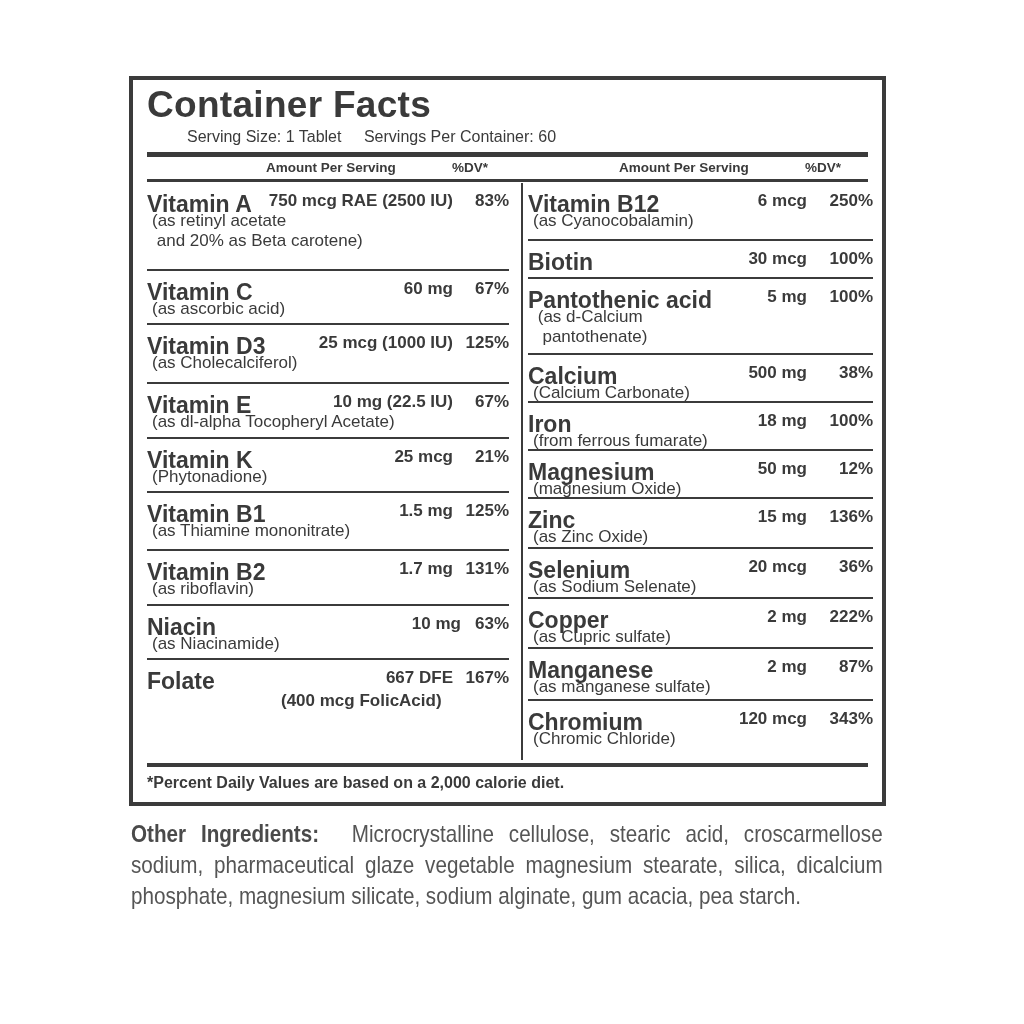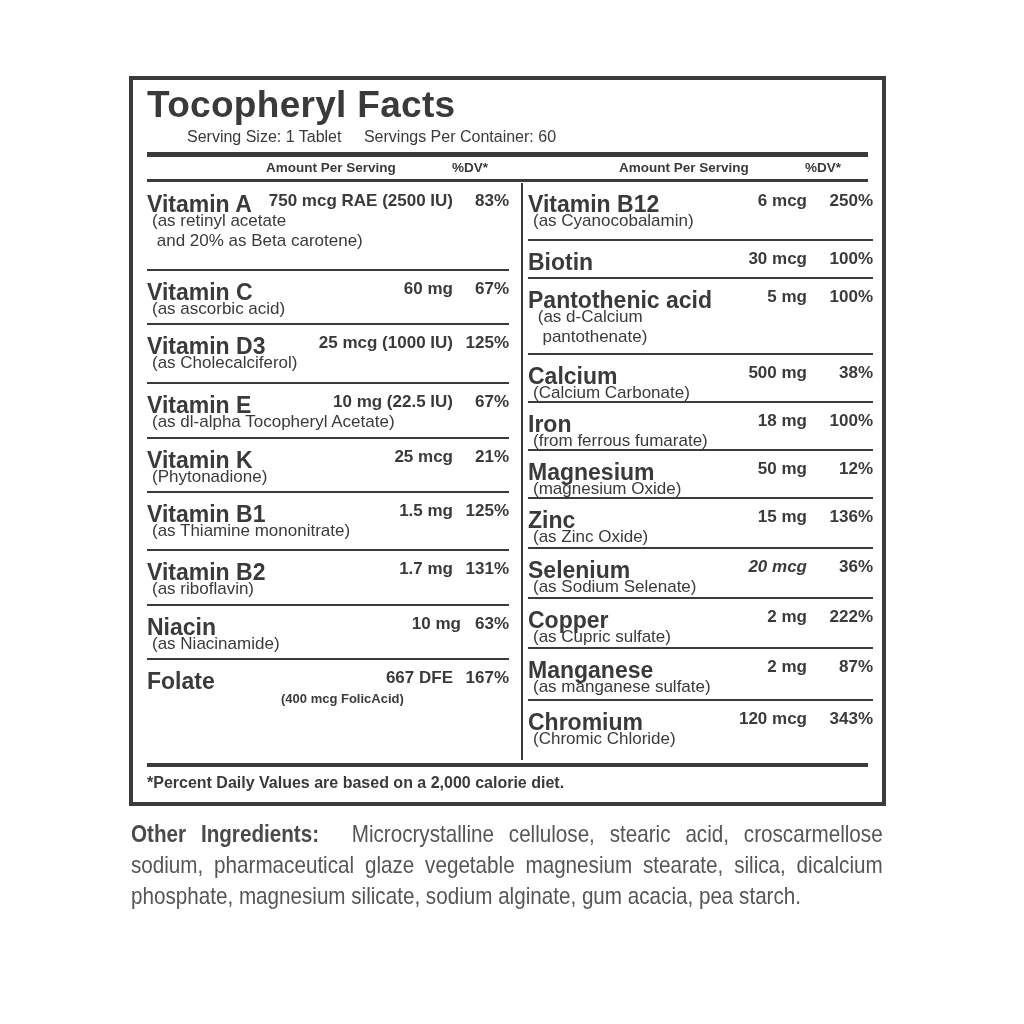--- a/index.html
+++ b/index.html
@@ -17,33 +17,33 @@
   .col { position:absolute; top:103px; }
   .col.left { left:14px; width:362px; }
   .col.right { left:395px; width:345px; }
   .vdiv { position:absolute; left:388px; top:103px; width:2px; height:577px; background:#3b3b3b; }
   .row { position:relative; border-bottom:2px solid #3b3b3b; box-sizing:border-box; }
   .row.last { border-bottom:none; }
   .rname { position:absolute; left:0; top:8px; font-size:23px; font-weight:bold; }
   .ramt { position:absolute; top:8px; font-size:17px; font-weight:bold; text-align:right; }
   .rdv { position:absolute; right:0; top:8px; font-size:17px; font-weight:bold; text-align:right; }
   .rsrc { position:absolute; left:5px; top:28px; font-size:17px; line-height:20px; white-space:pre; }
-  .rsub { position:absolute; font-size:13px; font-weight:bold; }
+  .rsub { position:absolute; font-size:17px; font-weight:bold; }
   .footbar { position:absolute; left:14px; right:14px; top:683px; height:4px; background:#3b3b3b; }
   .footnote { position:absolute; left:14px; top:694px; font-size:16px; font-weight:bold; color:#3a3a3a; }
   .other { position:absolute; left:131px; top:818px; width:752px; font-size:24px; line-height:31px;
            color:#555; text-align:justify; font-family:"Liberation Sans Narrow","Liberation Sans", sans-serif;
            transform:scaleX(0.86); transform-origin:left top; width:874px; }
   .other b { color:#4a4a4a; margin-right:38px; }
 </style>
 </head>
 <body>
 
 <div class="panel">
-  <div class="title">Tocopheryl Facts</div>
+  <div class="title">Container Facts</div>
   <div class="serving">
     <span>Serving Size: 1 Tablet</span>
     <span>Servings Per Container: 60</span>
   </div>
   <div class="thickbar"></div>
 
   <div class="colhead" style="left:133px">Amount Per Serving</div>
   <div class="colhead" style="left:319px">%DV*</div>
   <div class="colhead" style="left:486px">Amount Per Serving</div>
   <div class="colhead" style="left:672px">%DV*</div>
@@ -145,21 +145,21 @@
         <div class="rsrc">(magnesium Oxide)</div>
       </div>
       <div class="row" style="height: 50px;">
         <div class="rname">Zinc</div>
         <div class="ramt" style="right: 66px;">15 mg</div>
         <div class="rdv">136%</div>
         <div class="rsrc">(as Zinc Oxide)</div>
       </div>
       <div class="row" style="height: 50px;">
         <div class="rname">Selenium</div>
-        <div class="ramt" style="right: 66px; font-style: italic;">20 mcg</div>
+        <div class="ramt" style="right: 66px;">20 mcg</div>
         <div class="rdv">36%</div>
         <div class="rsrc">(as Sodium Selenate)</div>
       </div>
       <div class="row" style="height: 50px;">
         <div class="rname">Copper</div>
         <div class="ramt" style="right: 66px;">2 mg</div>
         <div class="rdv">222%</div>
         <div class="rsrc">(as Cupric sulfate)</div>
       </div>
       <div class="row" style="height: 52px;">

